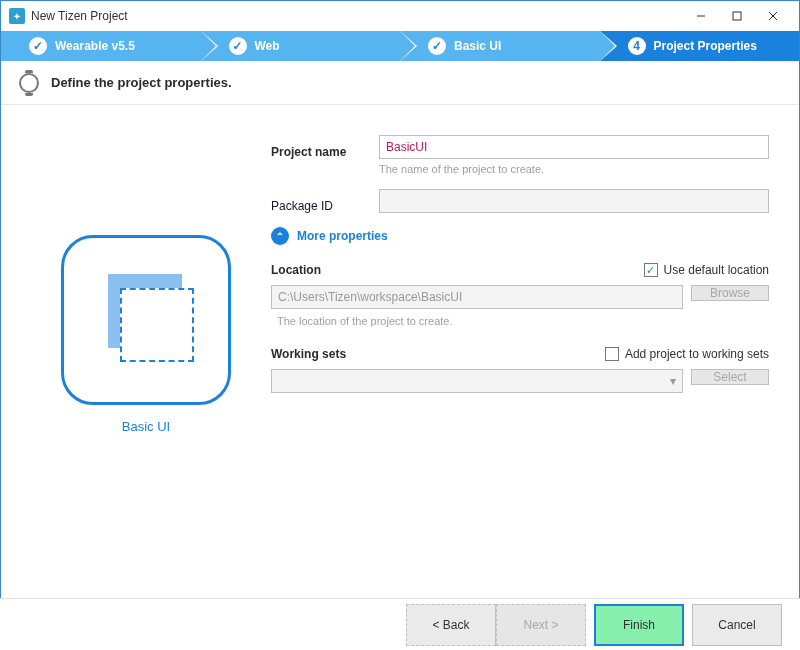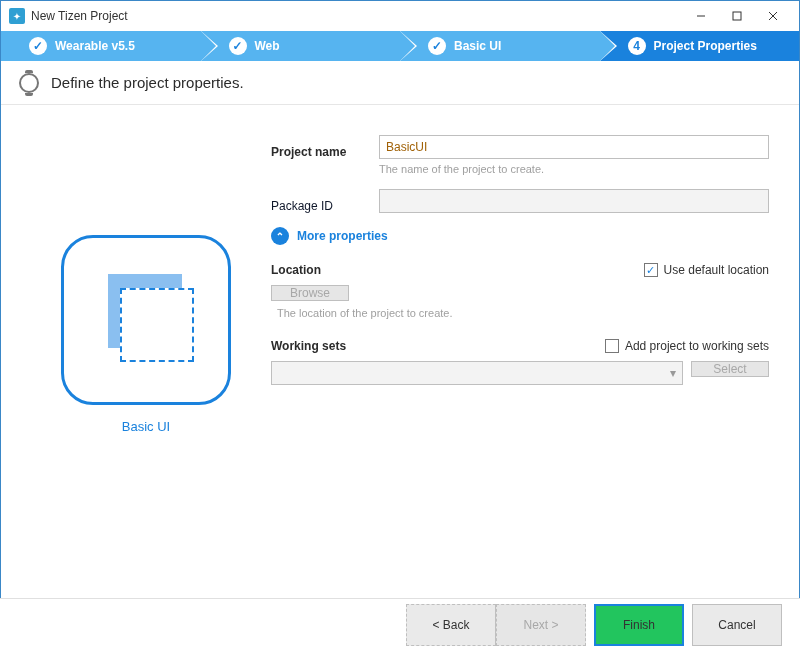--- a/index.html
+++ b/index.html
@@ -19,49 +19,49 @@
 .step.s3 .chev{border-left:15px solid #56b4f0}
 .step .chev-bg{position:absolute;right:-17px;top:0;width:0;height:0;border-top:15px solid transparent;border-bottom:15px solid transparent;border-left:17px solid #fff;z-index:1}
 .step .circ{width:18px;height:18px;border-radius:50%;background:#fff;display:flex;align-items:center;justify-content:center;margin-right:8px}
 .step.done .circ{color:#1a82dd;font-weight:bold}
 .step.active .circ{color:#1a82dd;font-weight:bold}
 .subhead{display:flex;align-items:center;height:44px;padding:0 18px;border-bottom:1px solid #e6e6e6}
 .subhead .watch-ico{width:20px;height:20px;border:2px solid #777;border-radius:50%;position:relative;margin-right:12px}
 .subhead .watch-ico::before,.subhead .watch-ico::after{content:"";position:absolute;left:4px;right:4px;height:3px;background:#777}
 .subhead .watch-ico::before{top:-5px;border-radius:2px 2px 0 0}
 .subhead .watch-ico::after{bottom:-5px;border-radius:0 0 2px 2px}
-.subhead .txt{font-weight:400;color:#2b2b2b;font-size:15px}
+.subhead .txt{font-weight:700;color:#2b2b2b;font-size:13px}
 .main{display:flex;padding:30px 30px 10px 30px;height:490px}
 .left{width:230px;display:flex;flex-direction:column;align-items:center;padding-top:100px}
 .thumb{width:170px;height:170px;border:3px solid #1a82dd;border-radius:32px;display:flex;align-items:center;justify-content:center;position:relative}
 .thumb .back{position:absolute;width:74px;height:74px;background:#8abff0;top:36px;left:44px}
 .thumb .front{position:absolute;width:74px;height:74px;border:2px dashed #1a82dd;background:#fff;top:50px;left:56px}
 .thumb-label{margin-top:14px;color:#1a82dd;font-size:13px}
 .right{flex:1;padding-left:10px}
 .row{display:flex;align-items:flex-end;margin-bottom:4px}
 .lbl{width:108px;font-weight:700;color:#2b2b2b}
 .lbl.dis{color:#0f172a;font-weight:400}
-input.tx{flex:1;height:24px;border:1px solid #bfbfbf;padding:0 6px;background:#fff;color:#a16207}
+input.tx{flex:1;height:24px;border:1px solid #bfbfbf;padding:0 6px;background:#fff;color:#be185d}
 input.tx:disabled{background:#f3f3f3;color:#999}
 .hint{margin-left:108px;color:#a0a0a0;font-size:11px;margin-bottom:14px}
 .more{display:flex;align-items:center;color:#1a82dd;font-weight:700;margin:14px 0 18px 0;cursor:pointer}
 .more .circ2{width:18px;height:18px;border-radius:50%;background:#1a82dd;color:#fff;display:flex;align-items:center;justify-content:center;margin-right:8px;font-size:10px}
 .sect-lbl{font-weight:700;color:#2b2b2b;margin-bottom:8px;display:flex;justify-content:space-between;align-items:center}
 .chk{display:flex;align-items:center;font-weight:400;color:#333}
 .chk .box{width:14px;height:14px;border:1px solid #777;margin-right:6px;display:flex;align-items:center;justify-content:center;color:#1a82dd;font-size:11px}
 .locrow{display:flex;gap:8px;margin-bottom:6px}
 .locrow input{flex:1}
 .btn{min-width:78px;height:16px;border:1px solid #bfbfbf;background:#eaeaea;color:#333;display:flex;align-items:center;justify-content:center;cursor:pointer}
 .btn.dis{color:#a8a8a8;background:#e6e6e6;cursor:default}
 .hint2{color:#a0a0a0;font-size:11px;margin:4px 0 20px 6px}
 .wsrow{display:flex;gap:8px}
 .wsrow .dd{flex:1;height:24px;border:1px solid #bfbfbf;background:#f3f3f3;display:flex;align-items:center;justify-content:flex-end;padding:0 6px;color:#999}
 .footer{position:absolute;bottom:0;left:0;right:0;height:52px;border-top:1px solid #e0e0e0;display:flex;align-items:center;justify-content:flex-end;padding:0 18px;gap:8px;background:#fff}
 .footer .btn{min-width:90px;height:42px}
-.footer .btn.primary{border:2px solid #1a82dd;background:#22c55e}
+.footer .btn.primary{border:2px solid #1a82dd;background:#86efac}
 .footer .pair{display:flex}
 .footer .pair .btn{border:1px dashed #bfbfbf}
 .footer .pair .btn:first-child{border-right:1px solid #bfbfbf}
 </style>
 </head>
 <body>
 
 <div class="titlebar">
   <div class="app-icon">✦</div>
   <div class="title">New Tizen Project</div>
@@ -141,20 +141,21 @@
     </div>
 
     <div class="sect-lbl">
       <span>Location</span>
       <label class="chk">
         <span class="box">✓</span>
         <span>Use default location</span>
       </label>
     </div>
     <div class="locrow">
+      <input class="tx" disabled="" value="C:\Users\Tizen\workspace\BasicUI" style="">
       <div class="btn dis">Browse</div>
     </div>
     <div class="hint2">The location of the project to create.</div>
 
     <div class="sect-lbl">
       <span>Working sets</span>
       <label class="chk">
         <span class="box"></span>
         <span>Add project to working sets</span>
       </label>

